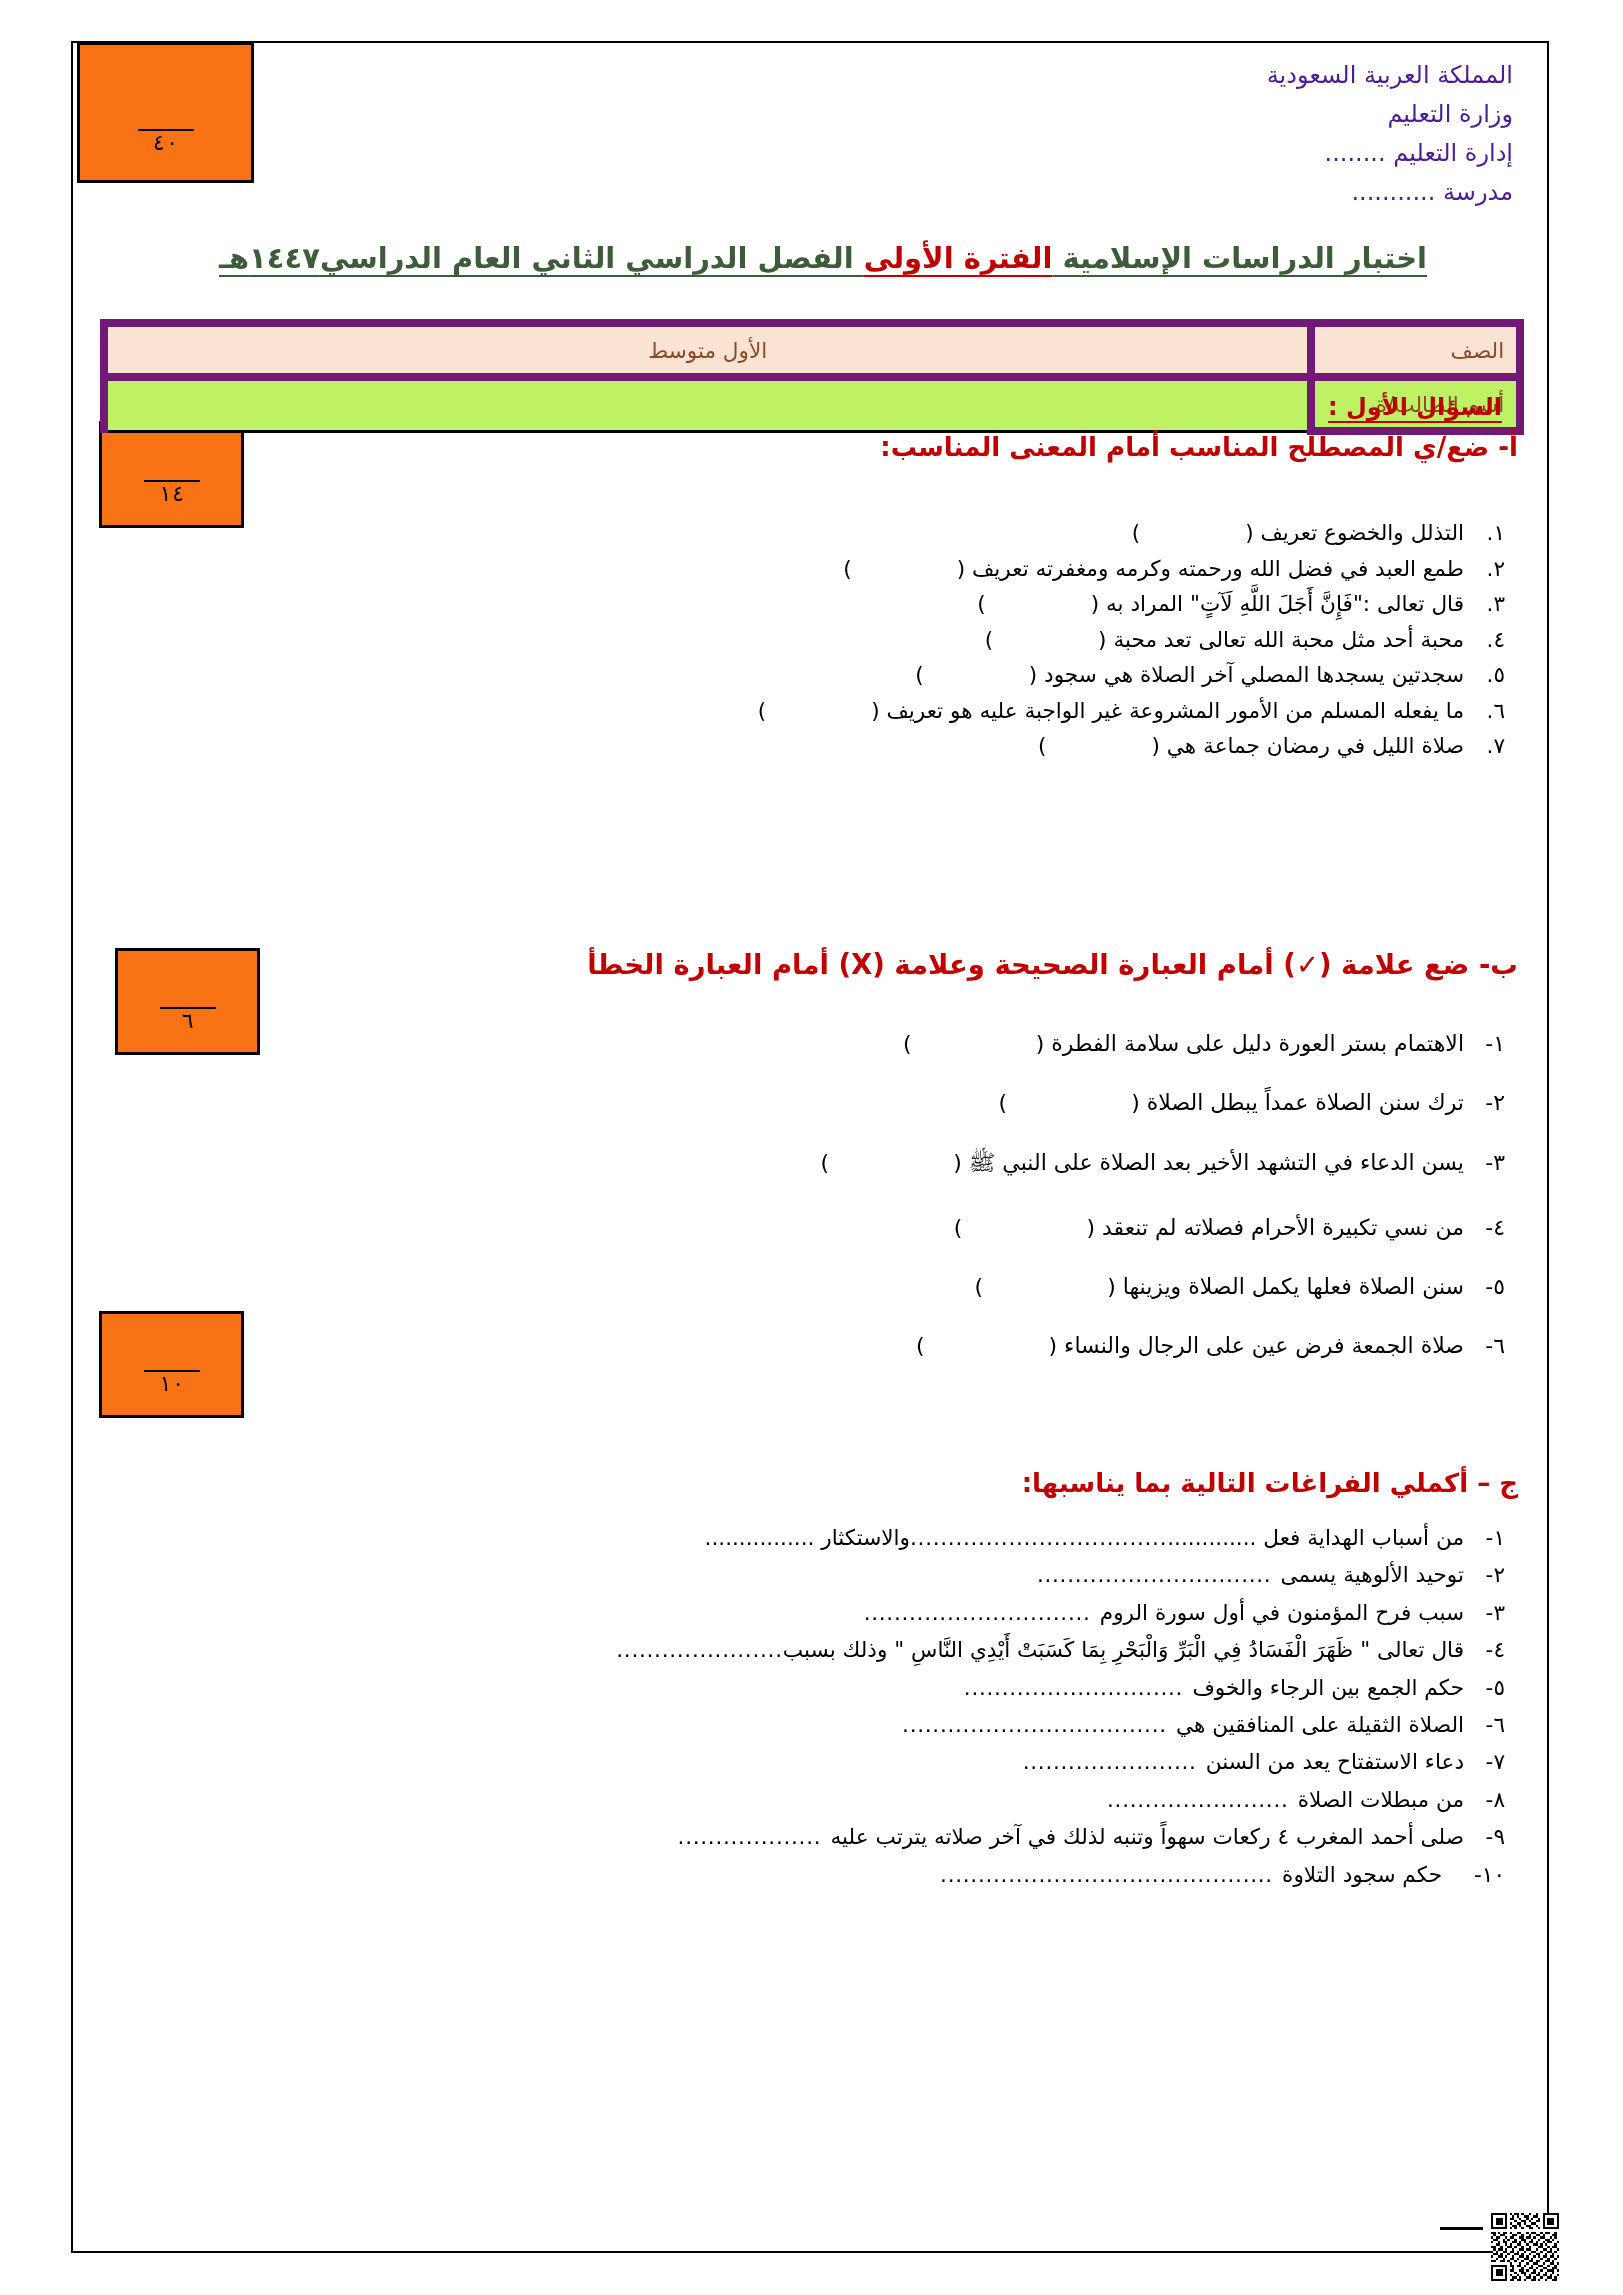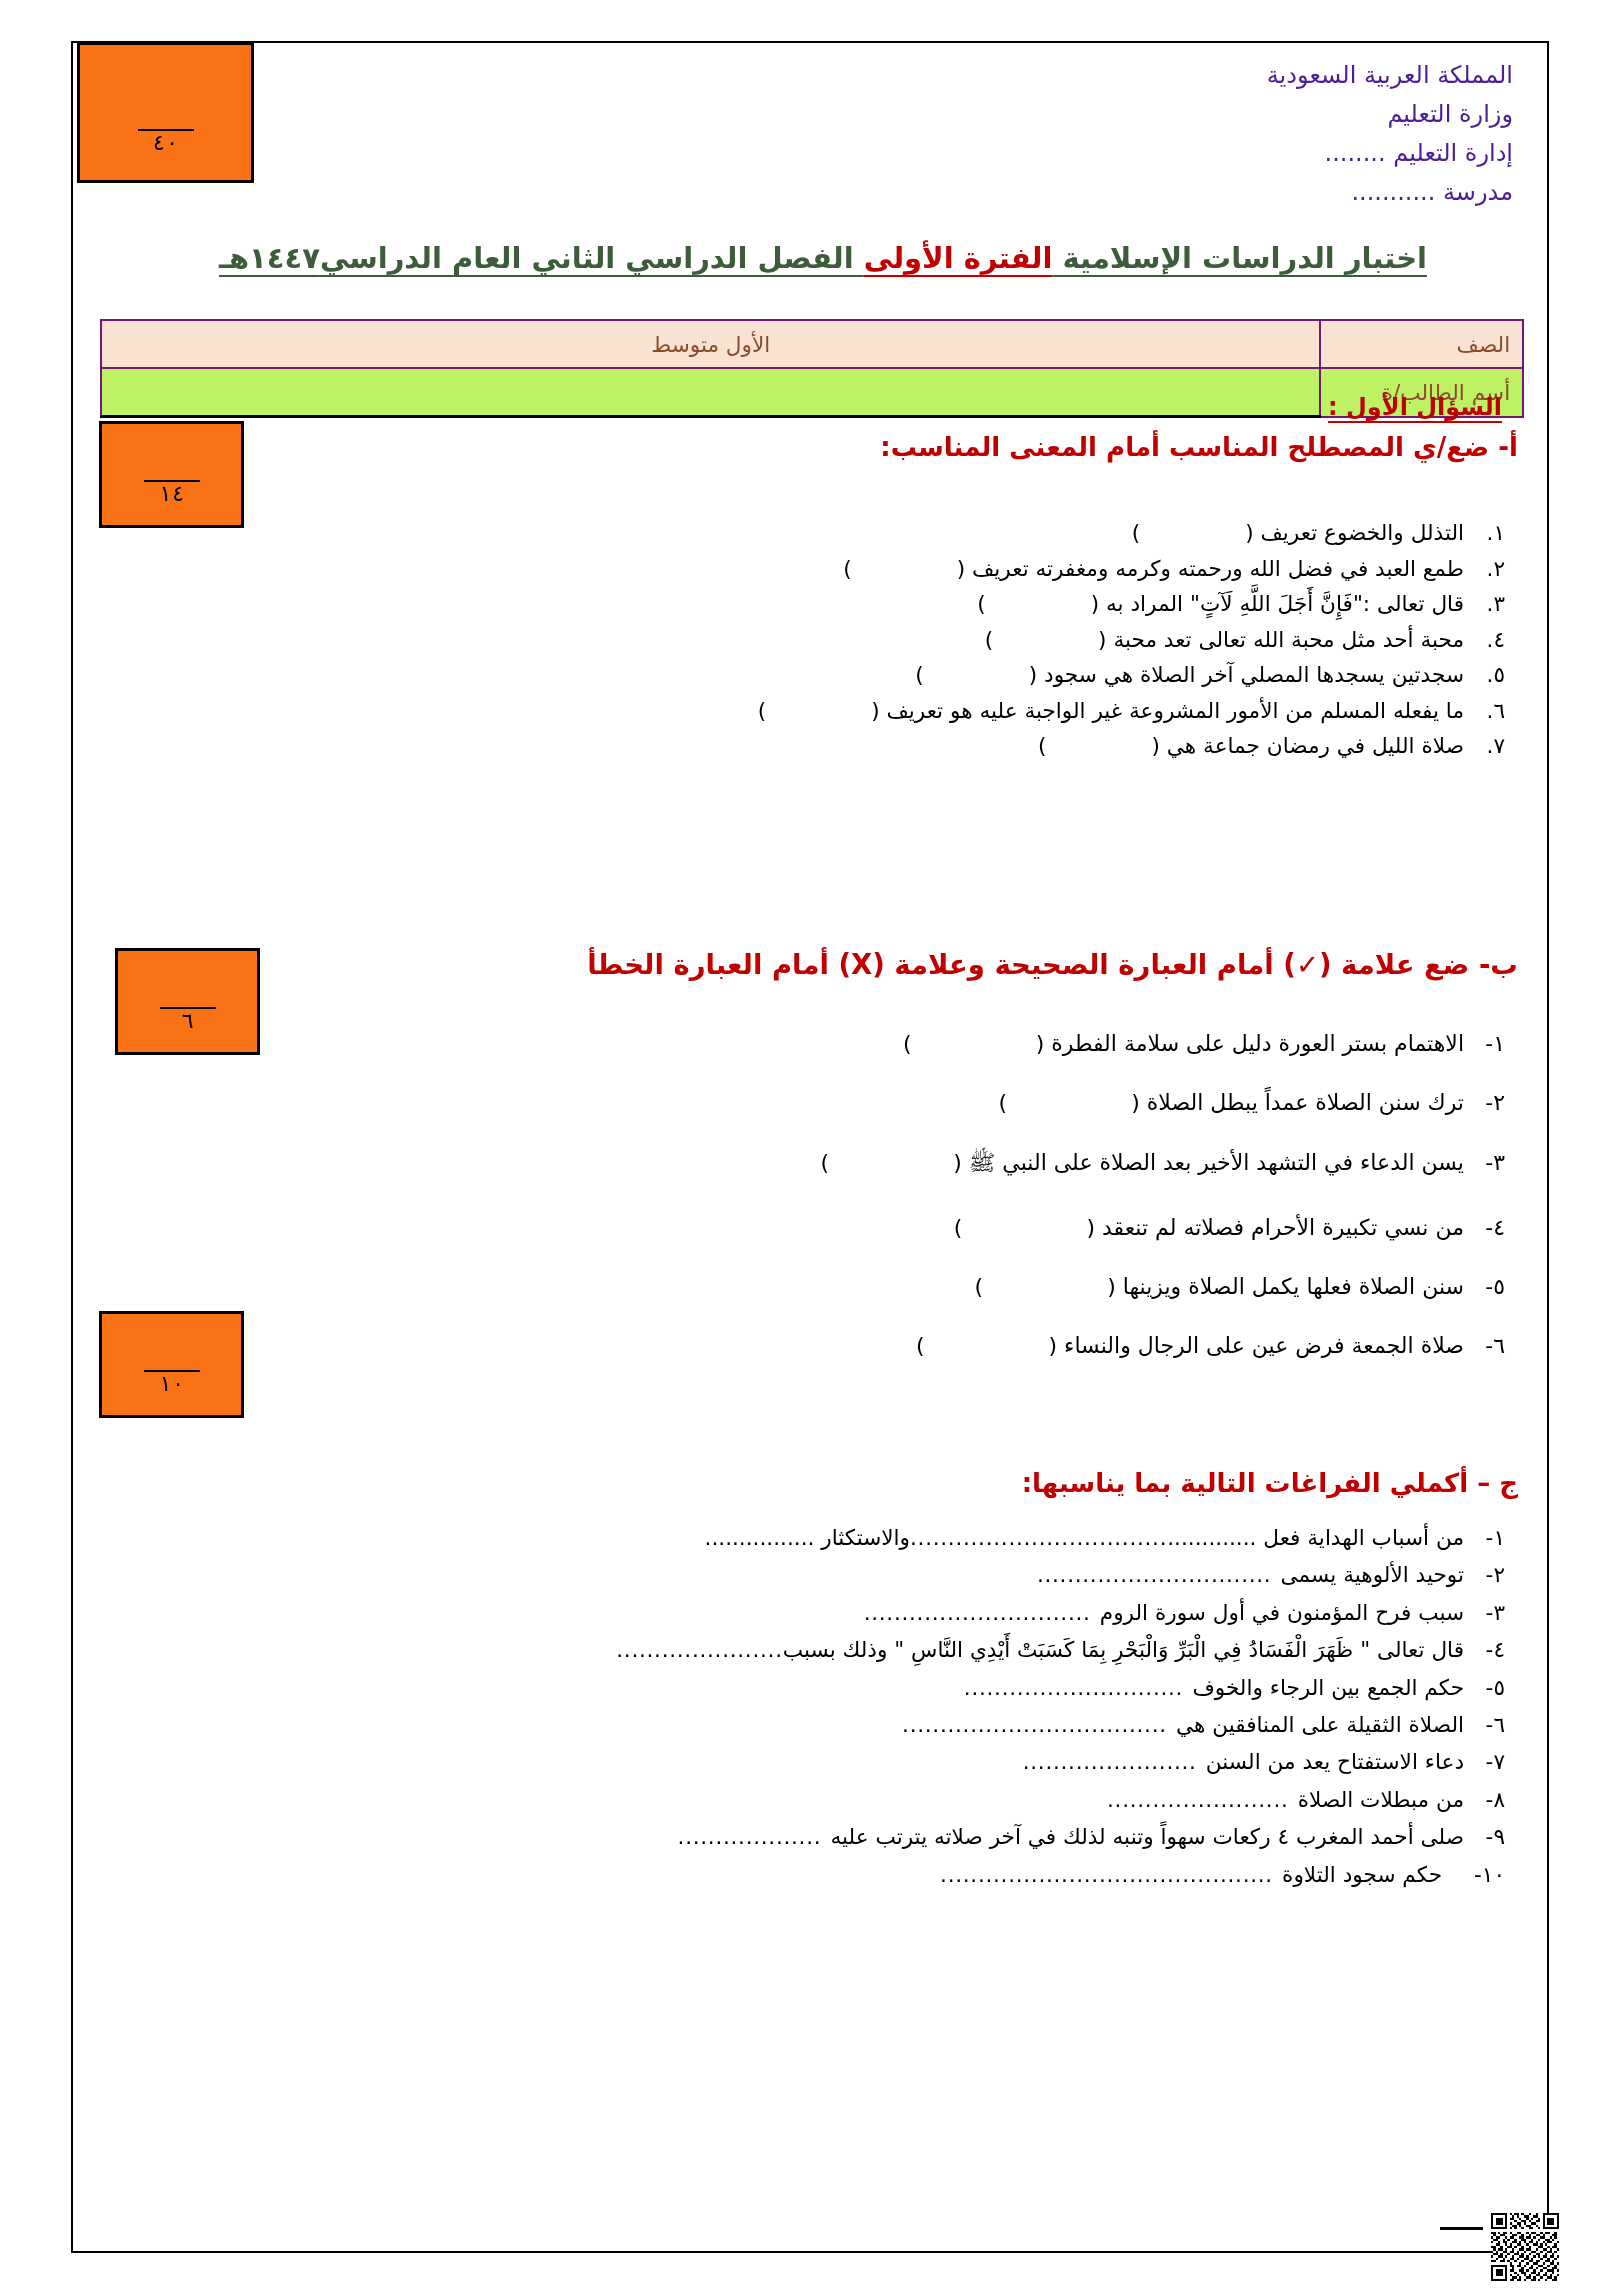--- a/index.html
+++ b/index.html
@@ -95,21 +95,21 @@
   .info-table {
     position: absolute;
     top: 319px;
     right: 99px;
     width: 1424px;
     border-collapse: collapse;
     direction: rtl;
     table-layout: fixed;
   }
   .info-table td {
-    border: 2px solid #701a75;
+    border: 8px solid #701a75;
     height: 41px;
     padding: 2.6px 11.8px;
     font-size: 21.6px;
     color: #8a4b2a;
     vertical-align: middle;
   }
   .info-table .lbl { width: 177px; background: #fbe3d4; }
   .info-table .val { background: #fbe3d4; text-align: center; }
   .info-table tr.row2 td { background: #bef264; color: #8a4b2a; }
   .info-table tr.row2 .val { border-bottom: 3.3px solid #000; }

